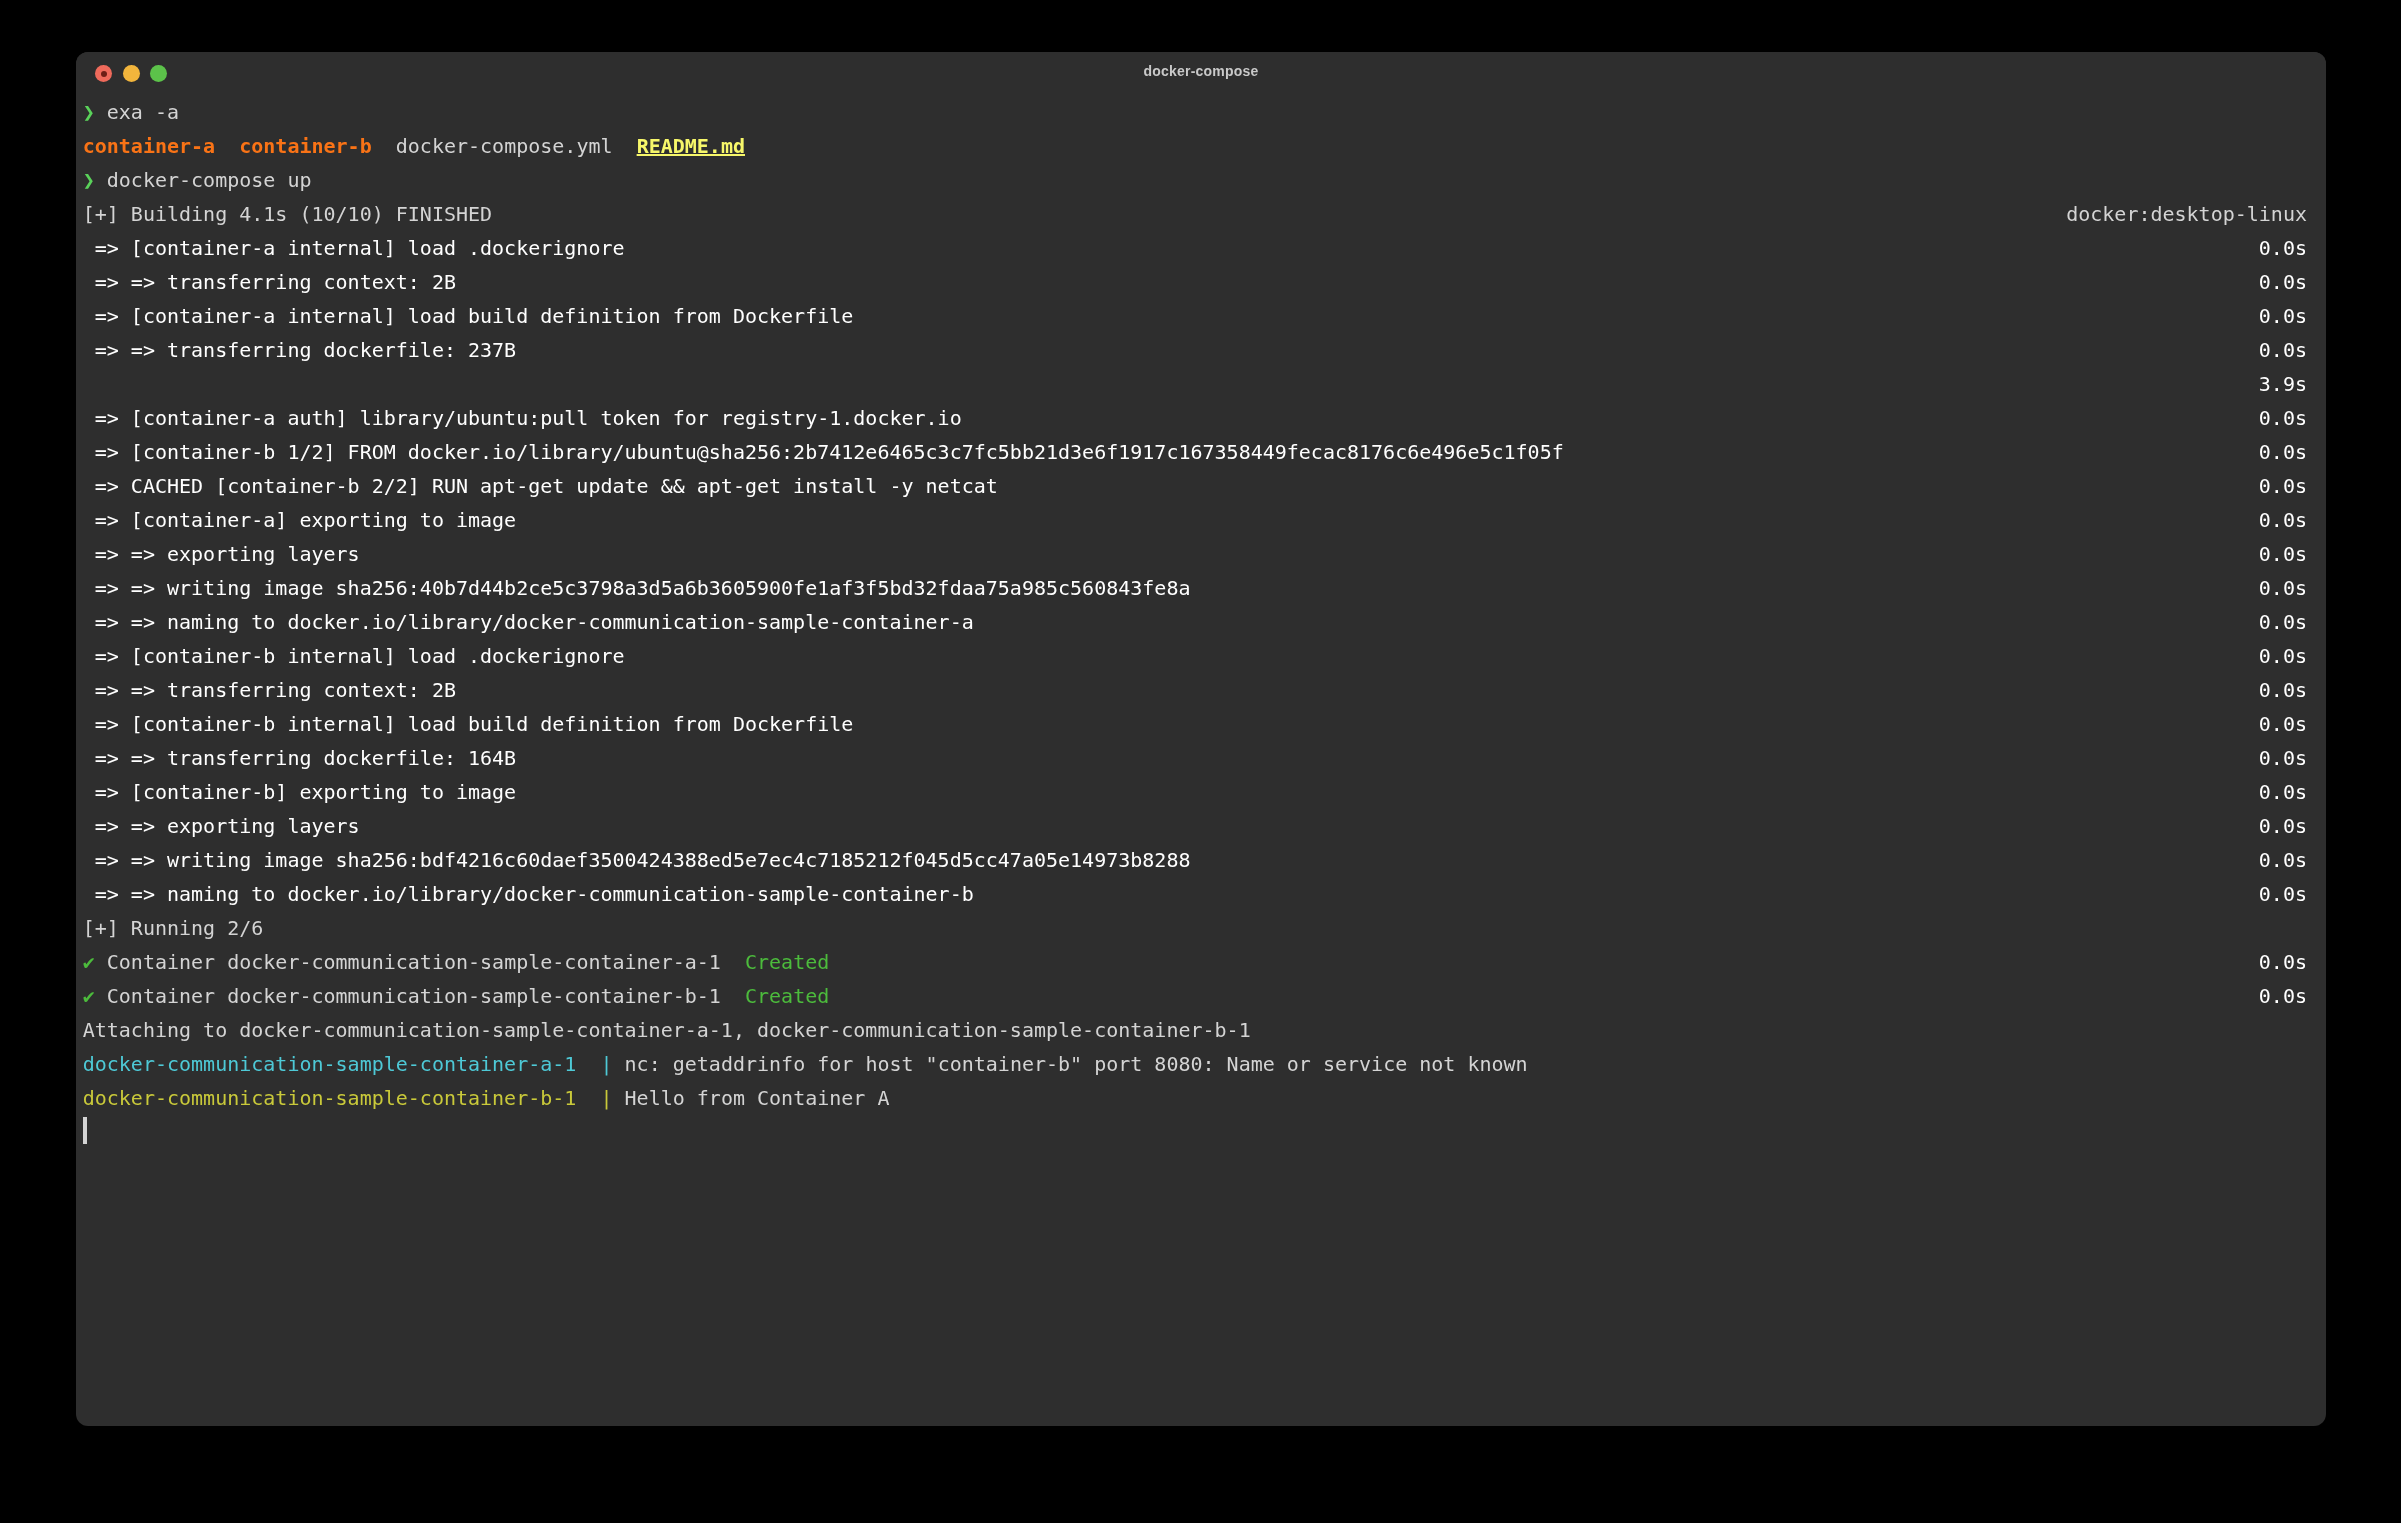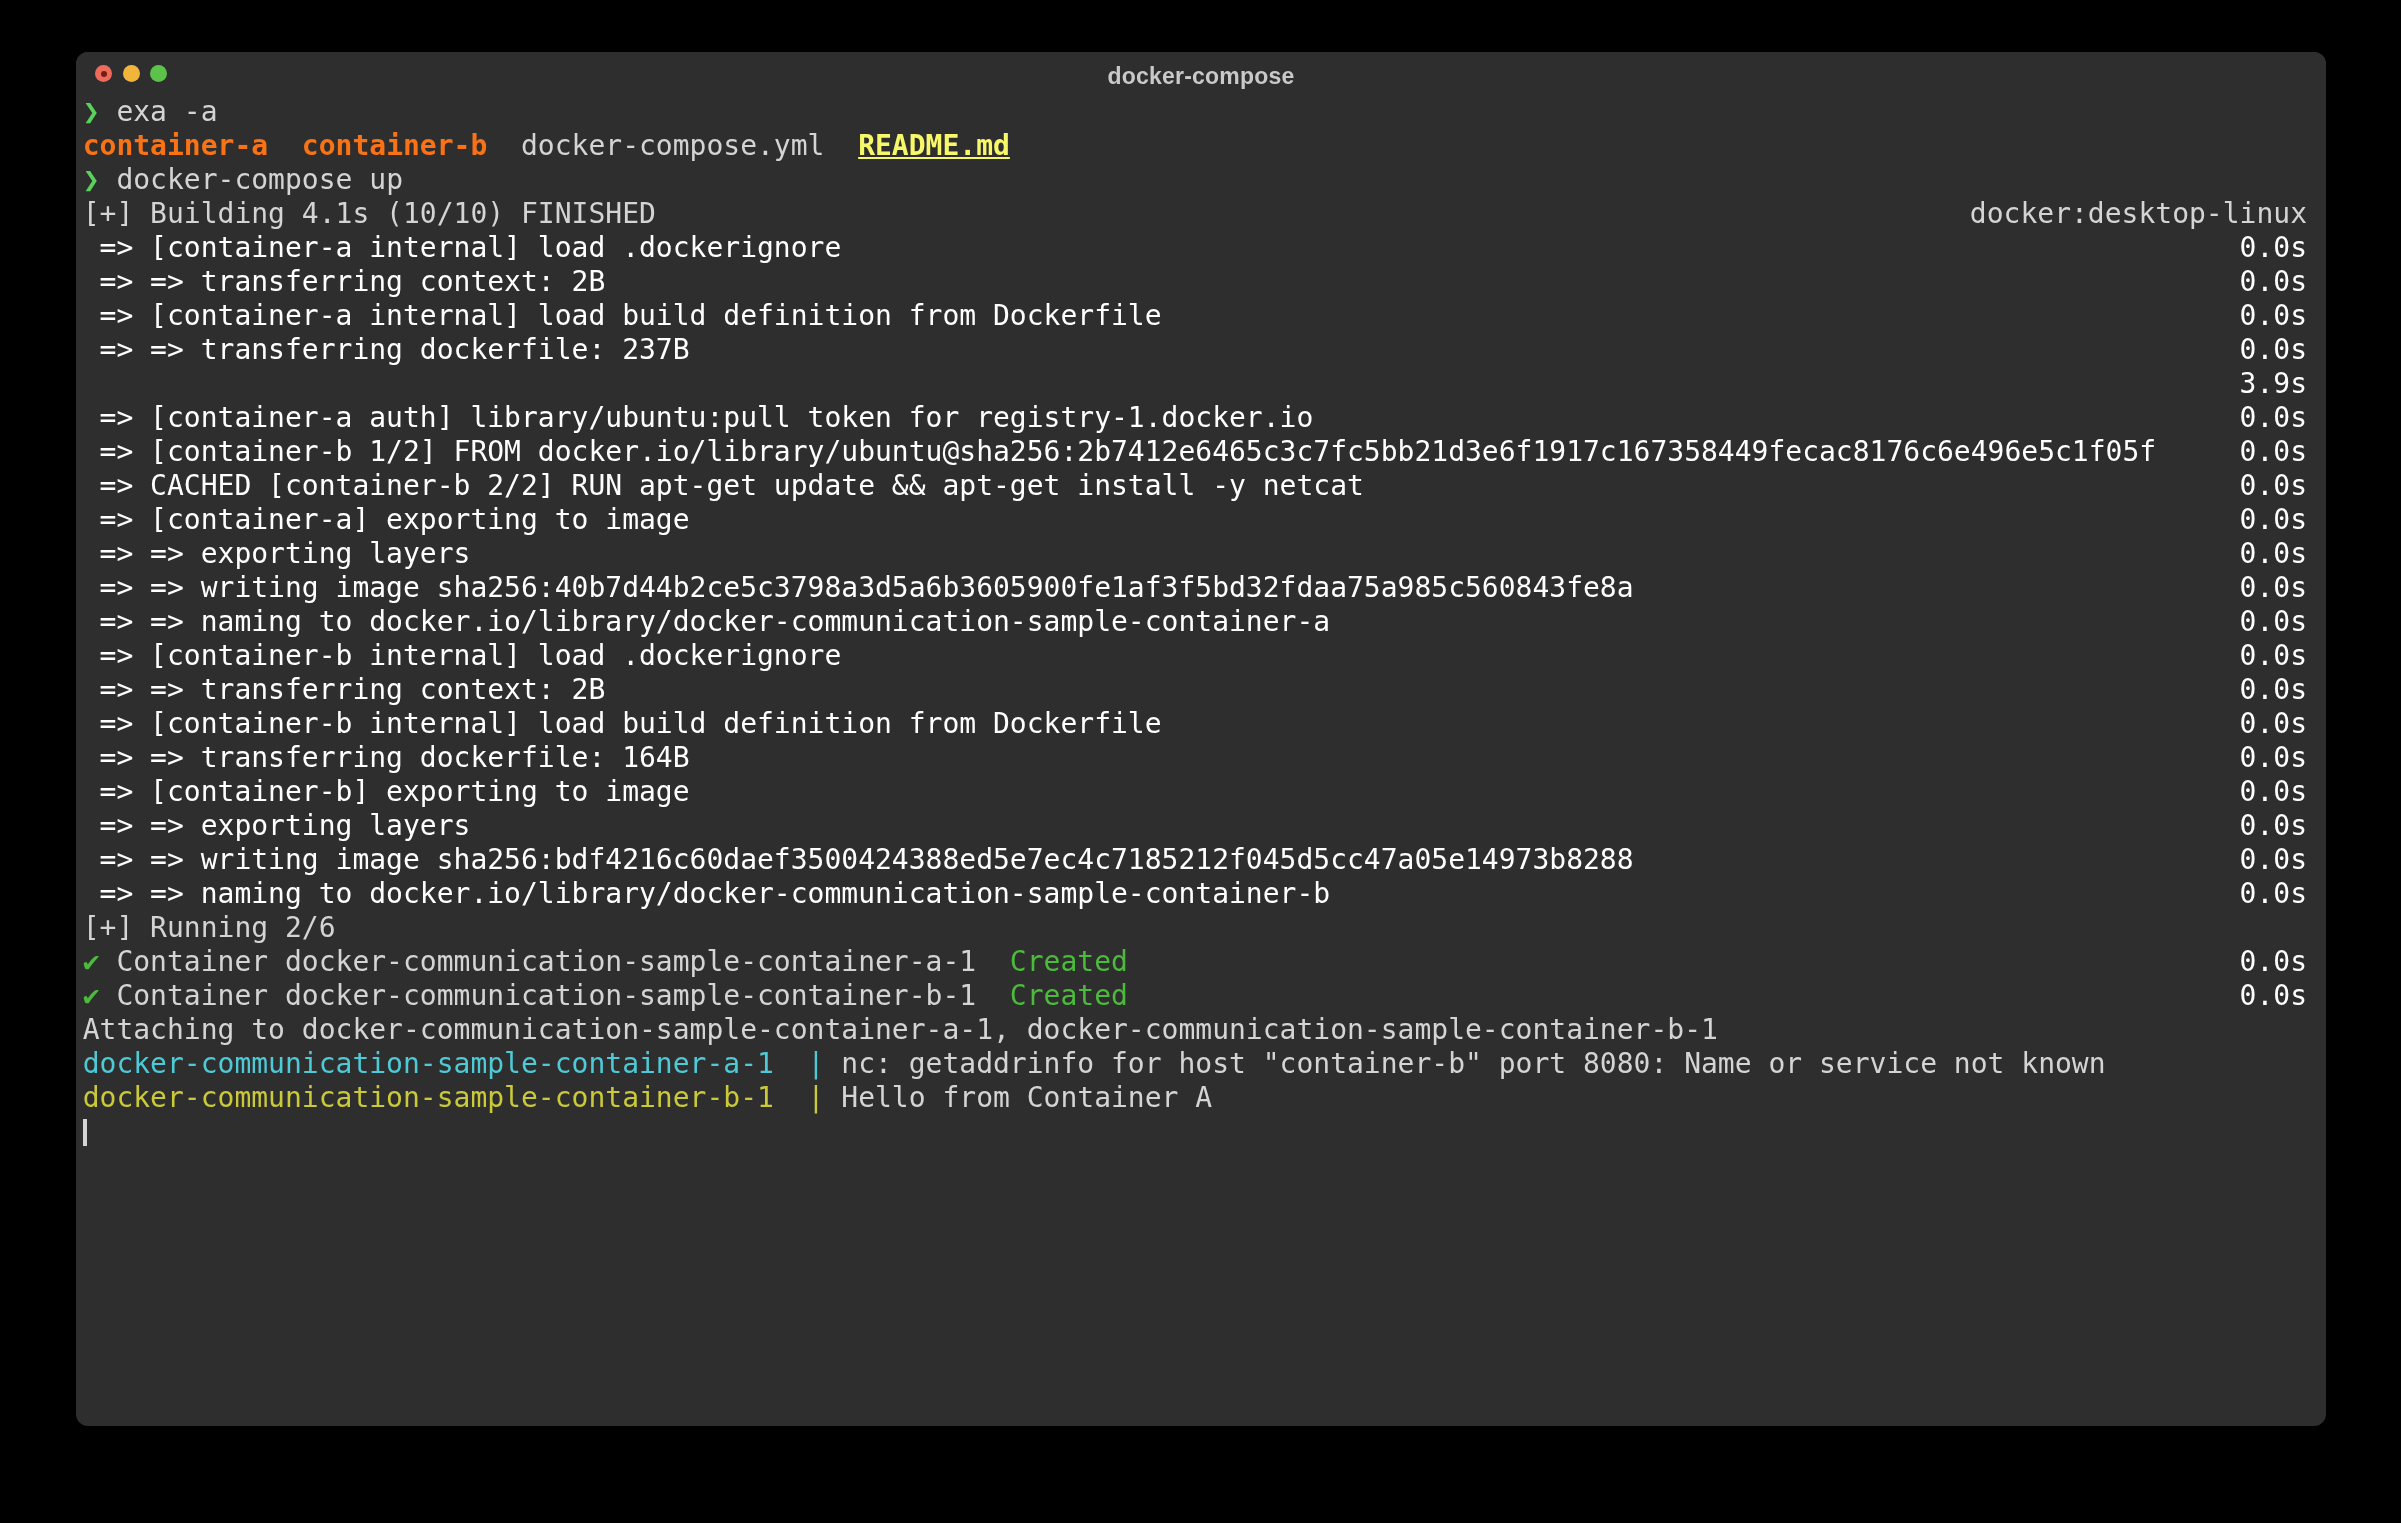--- a/index.html
+++ b/index.html
@@ -61,29 +61,29 @@
   .tl-max { background: #5cc24a; }
 
   #window-title {
     position: absolute;
     left: 0; right: 0;
     top: 10.7px;
     text-align: center;
     color: #c9c9c9;
     font-family: "Liberation Sans", sans-serif;
     font-weight: bold;
-    font-size: 23px;
+    font-size: 14px;
     letter-spacing: 0.2px;
   }
 
   #terminal-body {
     position: relative;
     padding: 0 0 0 0;
     font-family: "DejaVu Sans Mono", monospace;
-    font-size: 28px;
+    font-size: 20px;
     line-height: 34px;
     color: #d4d4d4;
   }
 
   .line {
     position: relative;
     white-space: pre;
     padding-left: 6.7px;
     height: 34px;
   }

